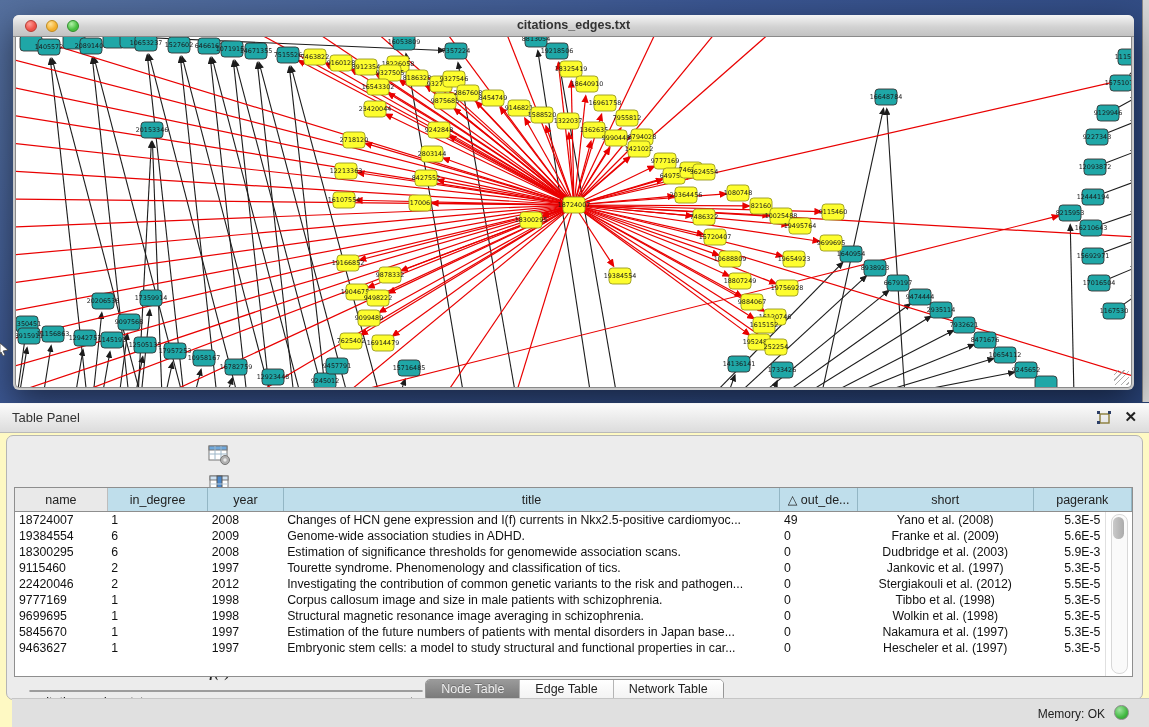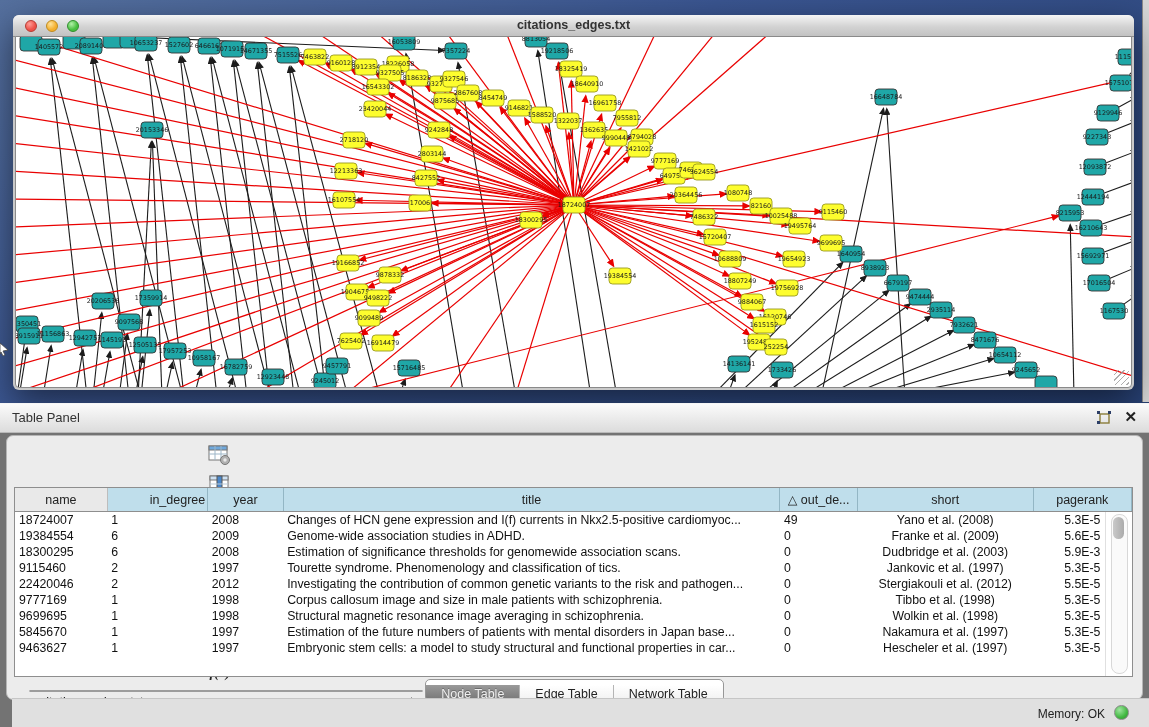--- a/index.html
+++ b/index.html
@@ -19,21 +19,21 @@
   .tl.yel{left:33px;background:radial-gradient(circle at 35% 30%,#ffe39a,#f4af2d 60%);border:1px solid #c08b1d;}
   .tl.grn{left:54px;background:radial-gradient(circle at 35% 30%,#b2f0a8,#48bf3f 60%);border:1px solid #2f8f2c;}
   .canvas{position:absolute;left:2px;right:2px;top:21px;bottom:2px;background:#fff;
     border:1px solid #8a8a8a;overflow:hidden;border-radius:0 0 4px 4px;}
   .canvas svg{position:absolute;left:0;top:0;}
   .grip{position:absolute;right:2px;bottom:2px;width:15px;height:15px;opacity:.8;
     background:repeating-linear-gradient(135deg,transparent 0 3px,#9a9a9a 3px 4px);}
   .bg-window-edge{position:absolute;right:0;top:0;width:6px;height:402px;background:#d6d6d6;border-left:1px solid #8a8a8a;}
   .cursor-arrow{position:absolute;left:0;top:342px;}
   
-  .table-panel{position:absolute;left:0;top:403px;width:1149px;height:324px;background:#737373;}
+  .table-panel{position:absolute;left:0;top:403px;width:1149px;height:324px;background:#fef9c3;}
   .panel-header{position:absolute;left:0;top:0;right:0;height:28px;
     background:linear-gradient(#fbfbfb,#dcdcdc);border-top:1px solid #f5f5f5;border-bottom:1px solid #b9b9b9;}
   .panel-title{position:absolute;left:12px;top:6px;font-size:13px;color:#333;}
   .ph-icons{position:absolute;right:12px;top:5px;display:flex;gap:12px;align-items:center;}
   .close-x{font-size:15px;font-weight:700;color:#222;line-height:16px;cursor:default;}
   .panel-body{position:absolute;left:6px;right:6px;top:32px;height:263px;
     border:1px solid #b5b5b5;border-radius:7px;background:#ececec;}
   .toolbar{position:absolute;left:10px;top:8px;height:30px;display:flex;align-items:center;gap:9px;flex-direction:column;}
   .tbtn{width:26px;height:26px;display:flex;align-items:center;justify-content:center;}
   .tbtn.disabled{opacity:.45;}
@@ -49,21 +49,21 @@
     background:#bfdeeb;border-right:1px solid #93b6c4;border-bottom:1px solid #8e8e8e;
     overflow:hidden;white-space:nowrap;text-align:center;padding:0 2px;}
   table.grid th.gray{background:#e9e9e9;border-right:1px solid #bdbdbd;}
   table.grid td{height:16px;padding:0 4px;overflow:hidden;white-space:nowrap;border:none;}
   td.al{text-align:left;} td.ac{text-align:center;}
   .vscroll{position:absolute;right:0;top:24px;bottom:0;width:26px;background:#fff;border-left:1px solid #e0e0e0;}
   .vtrack{position:absolute;left:5px;top:2px;bottom:2px;width:15px;background:#fafafa;border:1px solid #d8d8d8;border-radius:8px;}
   .vthumb{position:absolute;left:1px;top:2px;width:11px;height:22px;background:linear-gradient(90deg,#c9c9c9,#ababab);border-radius:6px;}
   .tabbar{position:absolute;left:0;right:0;top:243px;height:24px;display:flex;justify-content:center;}
   .segment{display:flex;border:1px solid #979797;border-radius:5px;overflow:hidden;height:21px;
-    box-shadow:0 1px 1px rgba(255,255,255,.8), inset 0 1px 0 rgba(255,255,255,.5);background:#fff;align-items:flex-end;}
+    box-shadow:0 1px 1px rgba(255,255,255,.8), inset 0 1px 0 rgba(255,255,255,.5);background:#fff;}
   .seg-tab{padding:2px 15px 0 15px;font-size:12.5px;color:#222;background:linear-gradient(#ffffff,#f1f1f1);
     border-right:1px solid #b5b5b5;cursor:default;}
   .seg-tab:last-child{border-right:none;}
   .seg-tab.selected{background:linear-gradient(#9a9a9a,#757575);color:#efefef;text-shadow:0 -1px 0 rgba(0,0,0,.25);}
   .statusbar{position:absolute;left:12px;right:0;bottom:0;height:28px;background:#e0e0e0;border-top:1px solid #c6c6c6;}
   .mem-label{position:absolute;right:44px;top:8px;font-size:12px;color:#222;}
   .mem-dot{position:absolute;right:20px;top:6px;width:15px;height:15px;border-radius:50%;
     background:radial-gradient(circle at 35% 30%,#9fe59f,#41b841 60%,#2f8f2f);border:1px solid #888;box-sizing:border-box;}
 </style>
 </head>
@@ -808,21 +808,21 @@
           <span class="val">citations_edges.txt</span>
           <span class="spin">▲<br>▼</span>
         </span>
       </div>
 
       <div class="tablebox">
         <table class="grid" id="grid">
             <thead>
               <tr>
                 <th class="gray" style="width: 89px;">name</th>
-                <th style="width: 97px; text-align: right;">in_degree</th>
+                <th style="width: 97px;">in_degree</th>
                 <th style="width: 72px;">year</th>
                 <th style="width: 493px;">title</th>
                 <th style="width: 73px;">△ out_de...</th>
                 <th style="width: 172px;">short</th>
                 <th style="width: 95px;">pagerank</th>
               </tr>
             </thead>
             <tbody>
               <tr>
                 <td class="al">18724007</td>

